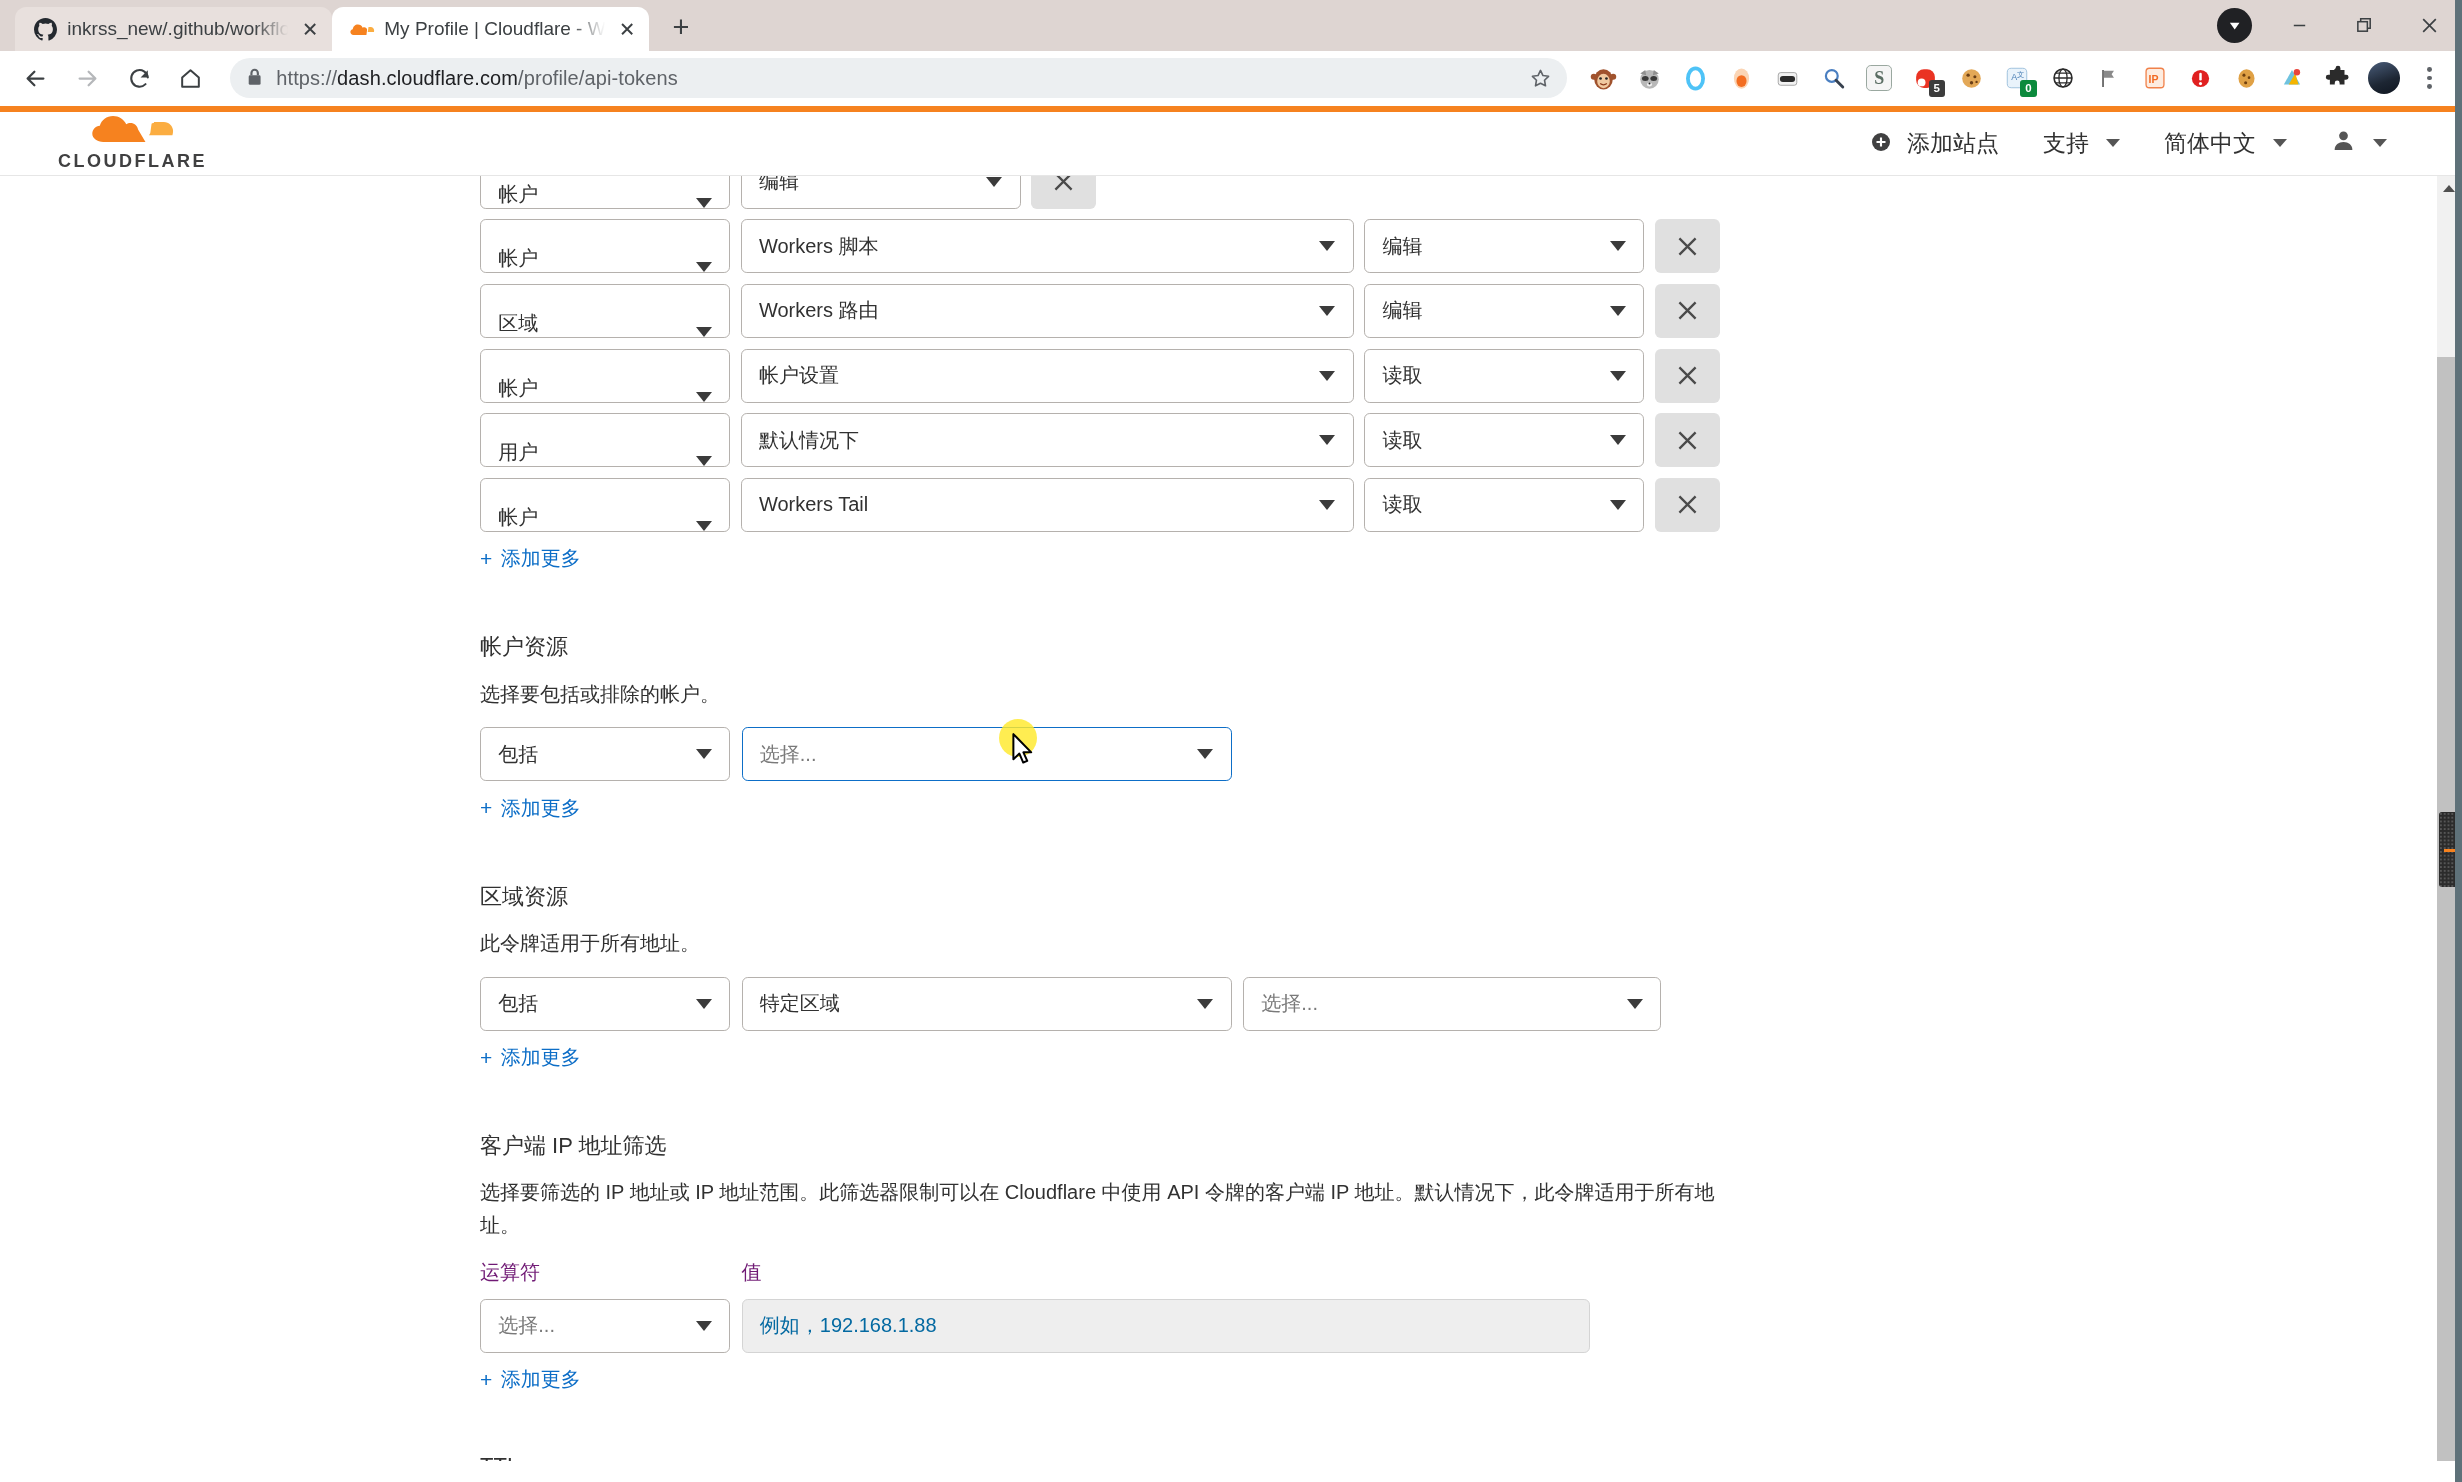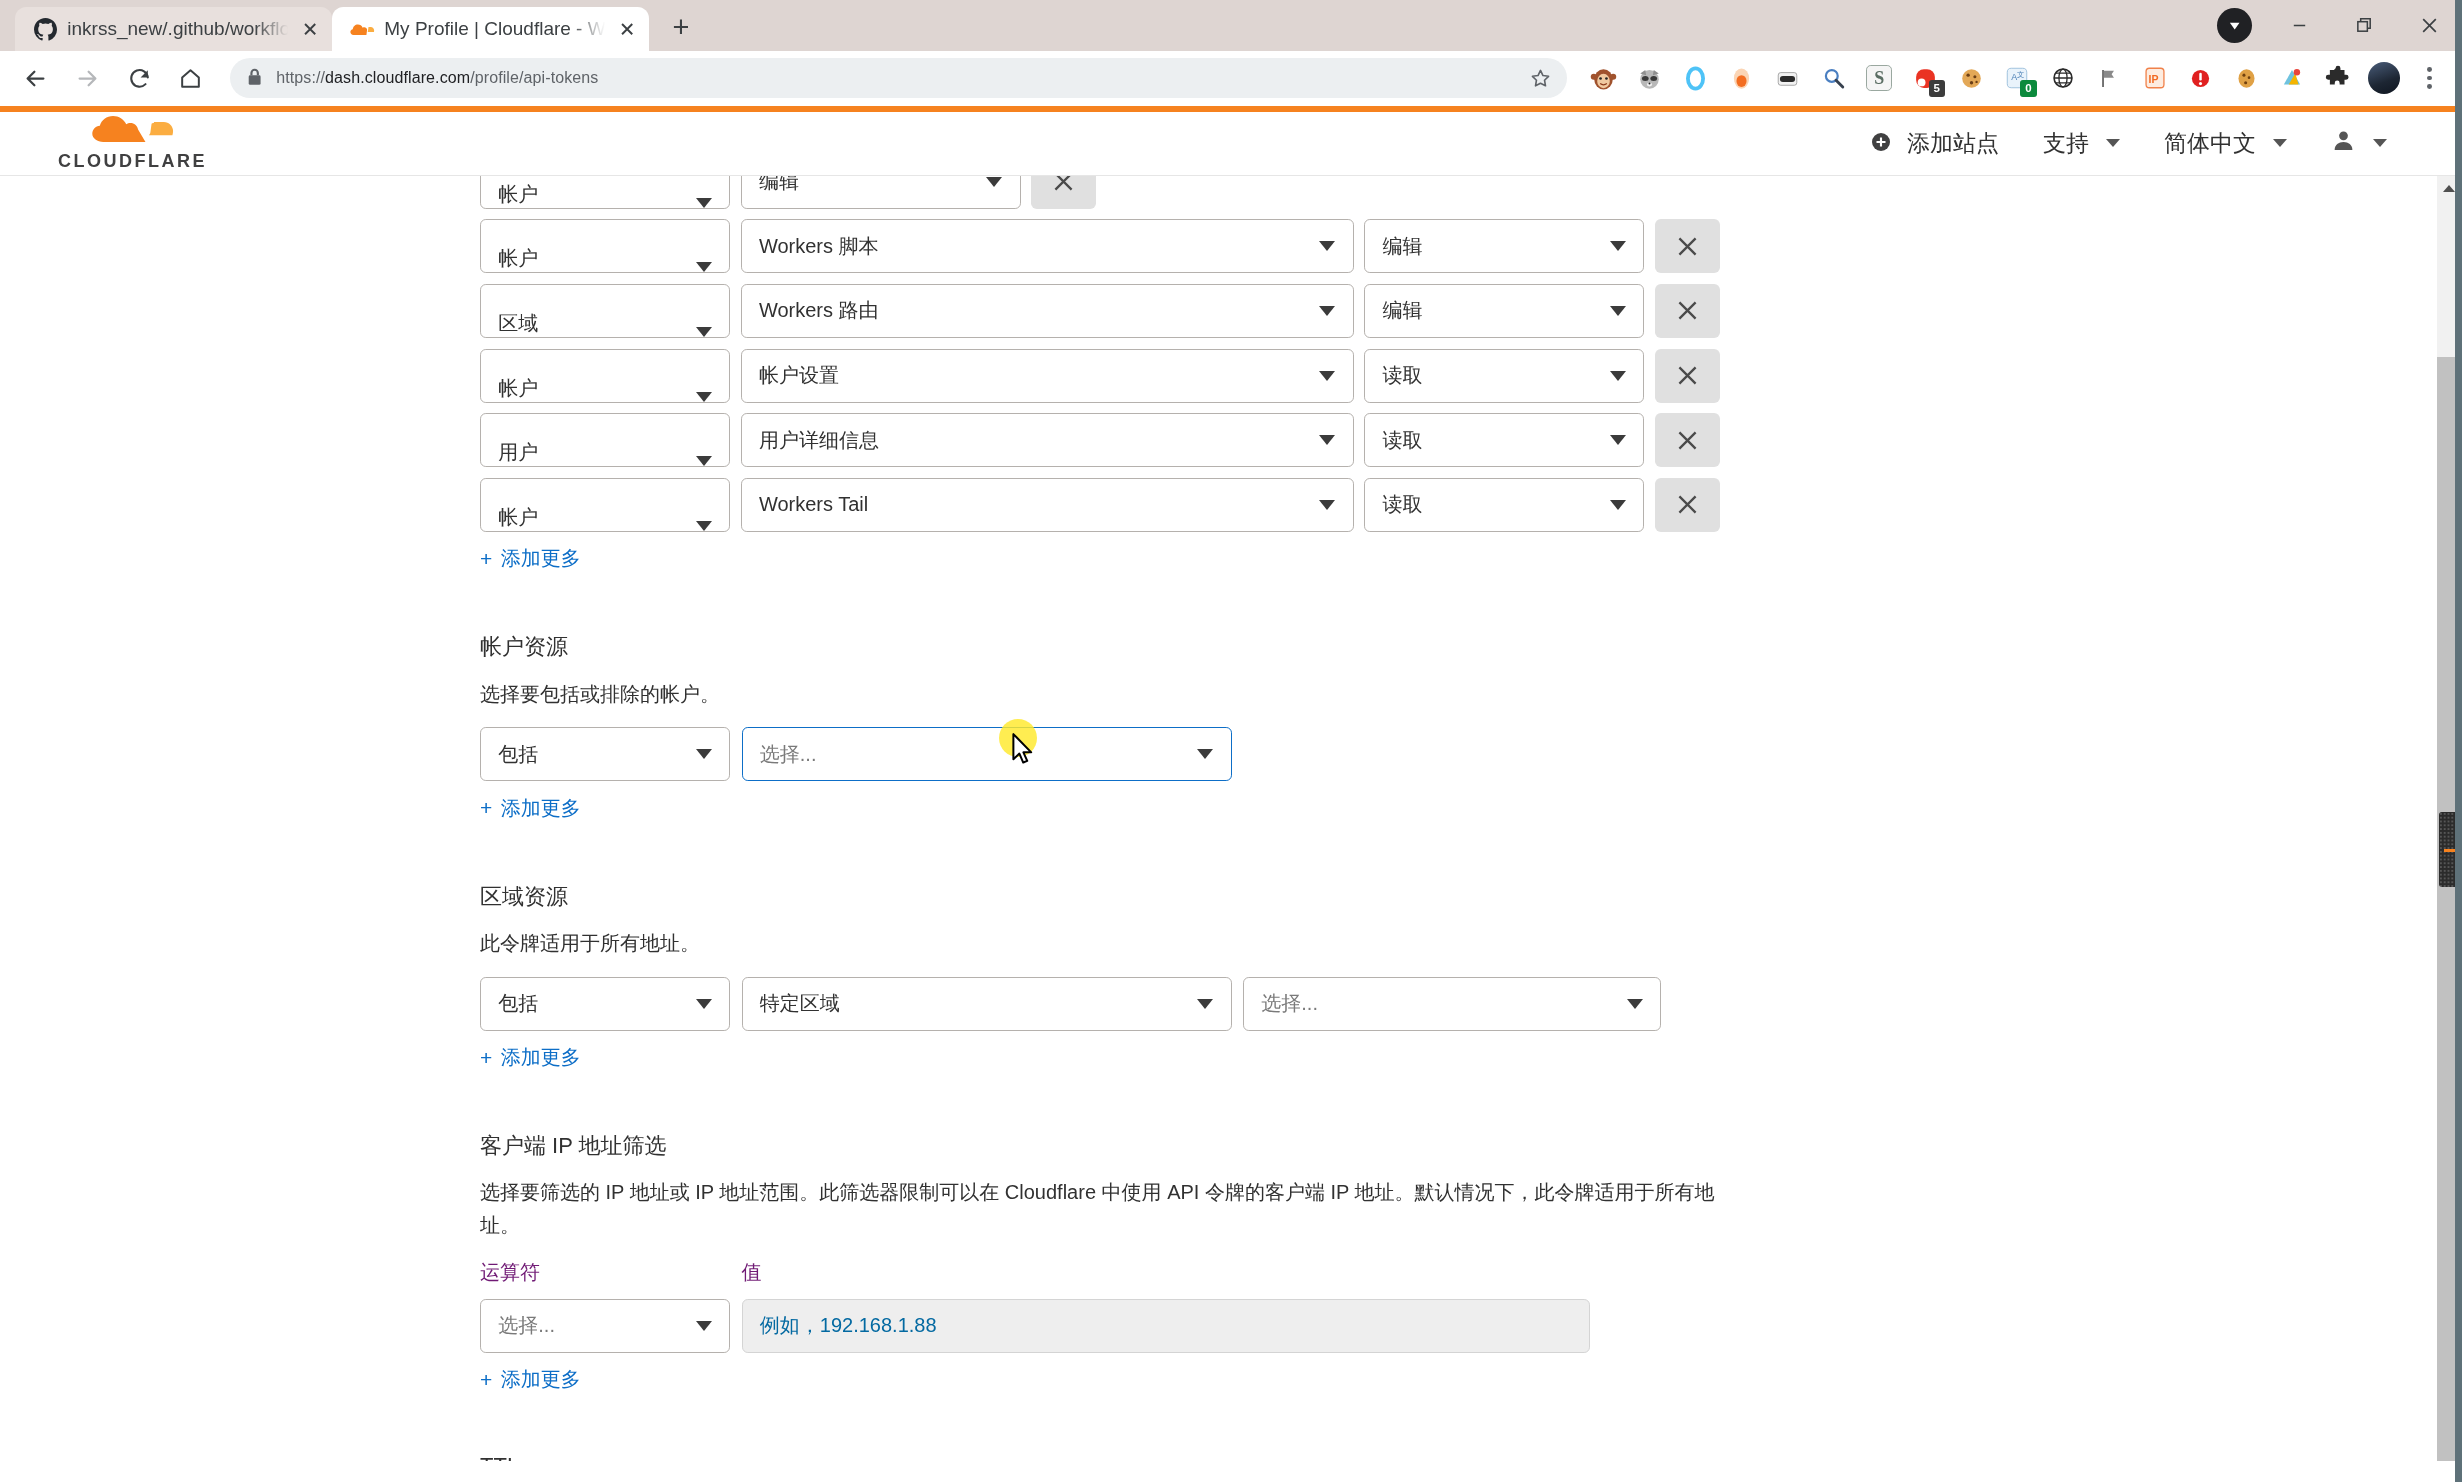--- a/index.html
+++ b/index.html
@@ -42,21 +42,21 @@
   .toolbar {
     height: 55px; background: #ffffff; display: flex; align-items: center;
     padding: 0 11.5px; gap: 3.8px; border-bottom: 1px solid #fff;
   }
   .navbtn { width: 48px; height: 48px; display:flex; align-items:center; justify-content:center; color:#5f6368; flex:none;}
   .omnibox {
     flex: 1; height: 40px; background: #eceff1; border-radius: 20px;
     display: flex; align-items: center; padding: 0 15.4px; margin: 0 11.5px; gap: 13.4px;
     min-width: 0;
   }
-  .omnibox .url { font-size: 16px; color: #5f6368; white-space: nowrap; letter-spacing:0.1px;}
+  .omnibox .url { font-size: 20px; color: #5f6368; white-space: nowrap; letter-spacing:0.1px;}
   .omnibox .url b { color: #202124; font-weight: 500; }
   .star { margin-left:auto; color:#5f6368; display:flex; align-items:center;}
   .ext-row { display: flex; align-items: center; gap: 2.9px; flex: none; }
   .ext { width: 43px; height: 43px; display:flex; align-items:center; justify-content:center; position:relative; flex:none;}
   .ext-sq { width: 26px; height: 26px; border-radius: 4.8px; display:flex;align-items:center;justify-content:center; font-size:13.4px; color:#fff; font-weight:700;}
   .ext-badge { position:absolute; right:1.9px; bottom:2.9px; min-width:16.3px; height:16.3px; border-radius:2.9px; font-size:11.5px; color:#fff; display:flex;align-items:center;justify-content:center; font-weight:700; padding:0 1.9px;}
   .avatar-ext { width: 32px; height: 32px; border-radius: 50%; background: linear-gradient(160deg,#4a5d7a,#1d2633 60%,#0f1620); }
   .kebab { width: 42px; height: 44px; display:flex; flex-direction:column; align-items:center; justify-content:center; gap:3.8px; flex:none;}
   .kebab i { width:4.8px; height:4.8px; border-radius:50%; background:#5f6368; display:block;}
 
@@ -488,21 +488,21 @@
               </svg>
           </div>
         </div>
 
         <div class="perm-row">
           <div class="sel w-scope">
             <span>用户</span>
               <span class="arw"></span>
           </div>
           <div class="sel w-res">
-            <span>用户详细信息</span>
+            <span>默认情况下</span>
               <span class="arw"></span>
           </div>
           <div class="sel w-perm">
             <span>读取</span>
               <span class="arw"></span>
           </div>
           <div class="xbtn">
             <svg width="27" height="27" viewBox="0 0 20 20">
                 <path stroke="#4a4a4a" stroke-width="1.7" d="M4 4 L16 16 M16 4 L4 16"></path>
               </svg>

